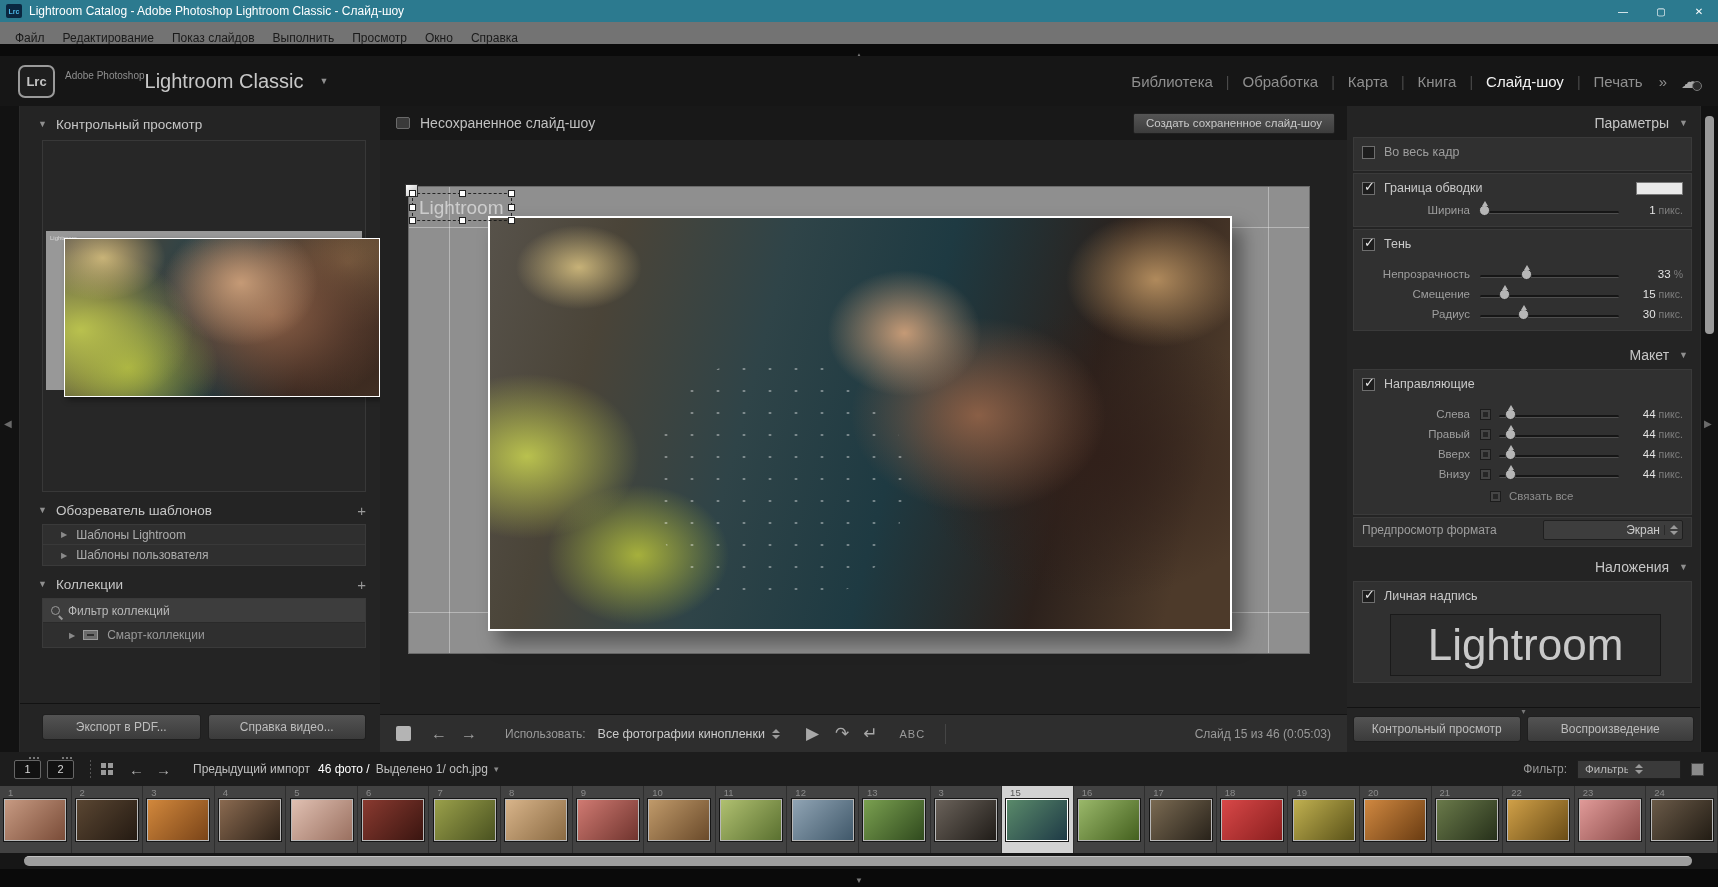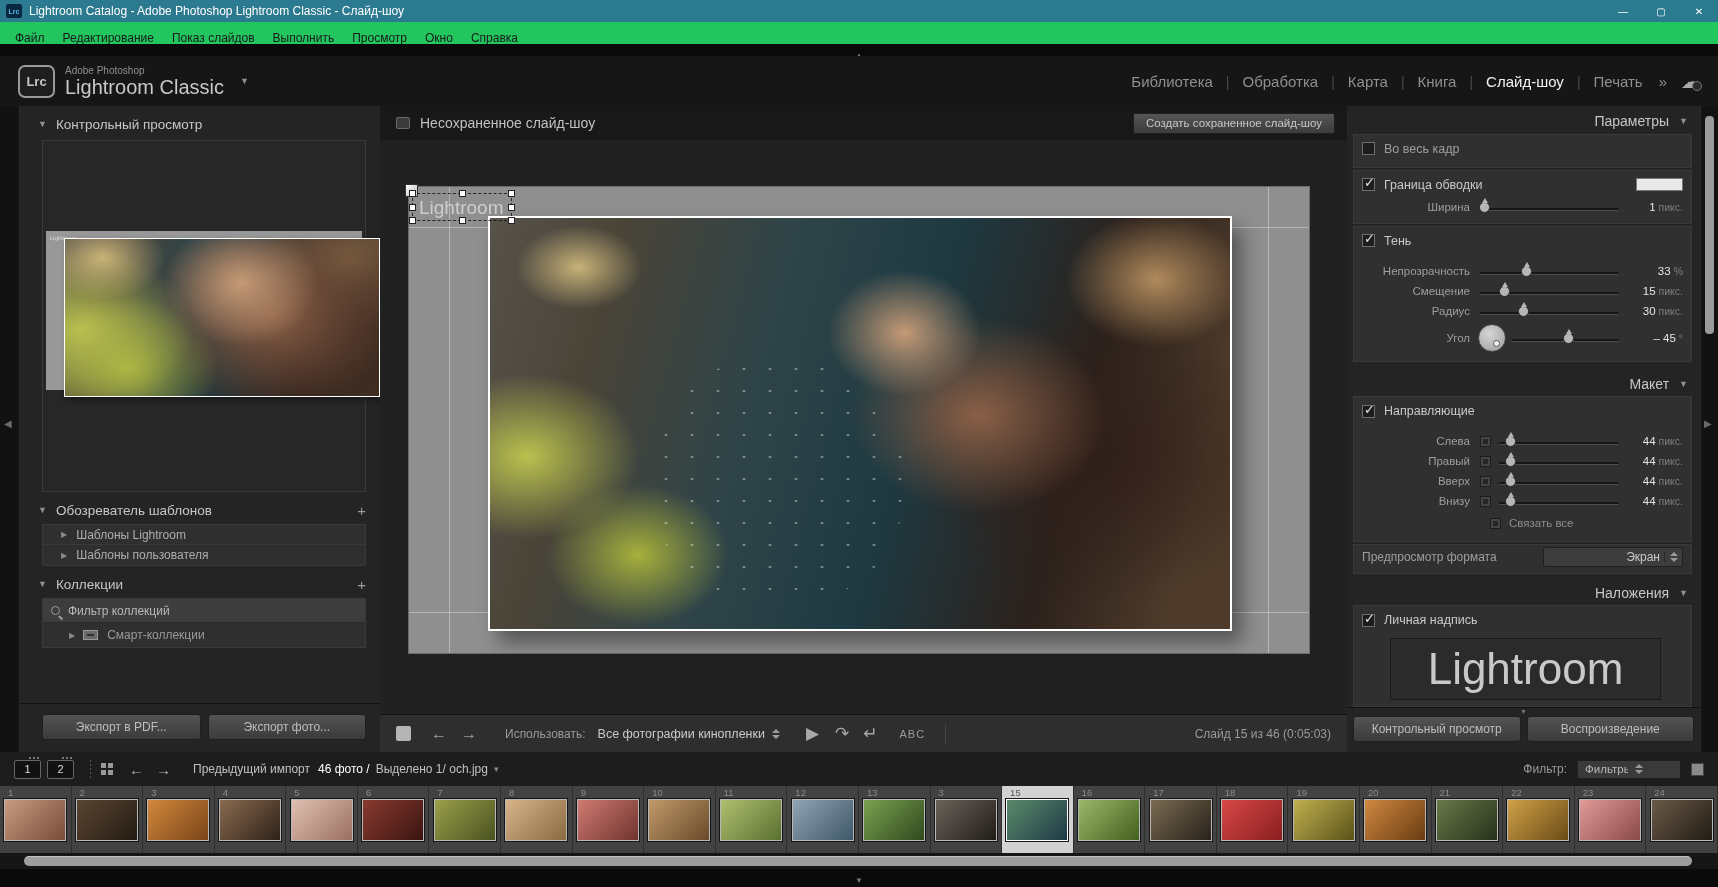--- a/index.html
+++ b/index.html
@@ -12,37 +12,37 @@
   .titlebar { position:absolute; top:0; left:0; right:0; height:22px; background:#2c7a8f;
               display:flex; align-items:center; padding-left:6px; }
   .tb-icon { width:16px; height:14px; background:#0a2740; color:#4db8e8; font-size:7px; font-weight:bold;
              border-radius:2px; display:flex; align-items:center; justify-content:center; margin-right:7px; }
   .tb-title { color:#fff; font-size:12px; }
   .win-controls { margin-left:auto; display:flex; height:100%; }
   .win-btn { width:38px; height:100%; display:flex; align-items:center; justify-content:center;
              color:#fff; font-size:10px; }
 
   
-  .menubar { position:absolute; top:22px; left:0; right:0; height:32px; background:#22c55e;
+  .menubar { position:absolute; top:22px; left:0; right:0; height:32px; background:#737373;
              display:flex; align-items:center; padding-left:6px; }
   .menu-item { color:#1a1a1a; font-size:12px; padding:0 9px; height:100%; display:flex; align-items:center; }
 
   .strip { position:absolute; left:0; right:0; background:#0a0a0a; text-align:center; }
   .strip.top { top:44px; height:12px; }
   .strip.bottom { top:869px; height:18px; }
   .strip .tri { color:#777; font-size:8px; line-height:12px; }
   .strip.bottom .tri { line-height:16px; }
 
   
   .header { position:absolute; top:56px; left:0; right:0; height:50px; background:#161616;
             display:flex; align-items:center; padding:0 18px; }
   .lrc-logo { width:37px; height:33px; border:2px solid #9a9a9a; border-radius:7px; background:#1e1e1e;
               color:#c4c4c4; font-size:13px; font-weight:bold; display:flex; align-items:center;
               justify-content:center; margin-right:10px; }
-  .brand { display:flex; flex-direction:column; line-height:1.1; }
+  .brand { display:flex; line-height:1.1; }
   .brand-top { color:#8f8f8f; font-size:10px; }
   .brand-bottom { color:#c8c8c8; font-size:20px; }
   .brand-caret { color:#8f8f8f; font-size:9px; margin-left:16px; }
   .modules { margin-left:auto; display:flex; align-items:center; font-size:15px; color:#8f8f8f; }
   .module { cursor:pointer; white-space:nowrap; }
   .module + .module::before { content:"|"; color:#4a4a4a; margin:0 13px; font-size:14px; }
   .module.active { color:#f2f2f2; }
   .overflow { color:#8f8f8f; font-size:15px; margin:0 14px 0 16px; }
   .cloud { position:relative; color:#a8a8a8; font-size:19px; line-height:1; }
   .cloud::after { content:""; position:absolute; right:-2px; bottom:0; width:8px; height:8px;
@@ -334,21 +334,21 @@
             <div class="smart-row">
               <span class="tri">▶</span>
               <span class="box-icon"></span>
               <span>Смарт-коллекции</span>
             </div>
           </div>
       </div>
 
       <div class="btn-row">
         <div class="lr-btn">Экспорт в PDF...</div>
-        <div class="lr-btn">Экспорт фото...</div>
+        <div class="lr-btn">Справка видео...</div>
       </div>
     </div>
 
     <div class="center">
       <div class="ws-hdr">
         <div class="ws-icon"></div>
         <span class="ws-title">Несохраненное слайд-шоу</span>
         <div class="ws-create">Создать сохраненное слайд-шоу</div>
       </div>
 
@@ -456,28 +456,20 @@
 
             <div class="srow">
               <span class="slabel">Радиус</span>
 
               <div class="strack">
                 <div class="sthumb" style="left: 31%;"></div>
               </div>
               <span class="sval"><span class="num">30</span><span class="unit">пикс.</span></span>
             </div>
 
-            <div class="srow has-knob">
-              <span class="slabel">Угол</span>
-              <span class="sknob"></span>
-              <div class="strack">
-                <div class="sthumb" style="left: 52%;"></div>
-              </div>
-              <span class="sval"><span class="num">– 45</span><span class="unit">°</span></span>
-            </div>
           </div>
       </div>
 
       <div class="panel-hdr-r" style="margin-top:12px;">
         <span>Макет</span>
         <span class="tri">▼</span>
       </div>
 
       <div class="sec">
         <div class="chk-row lit">

